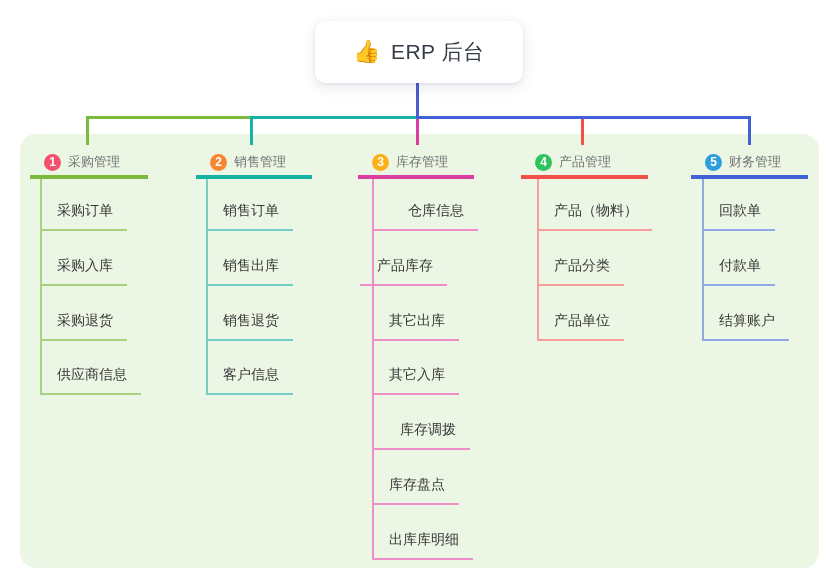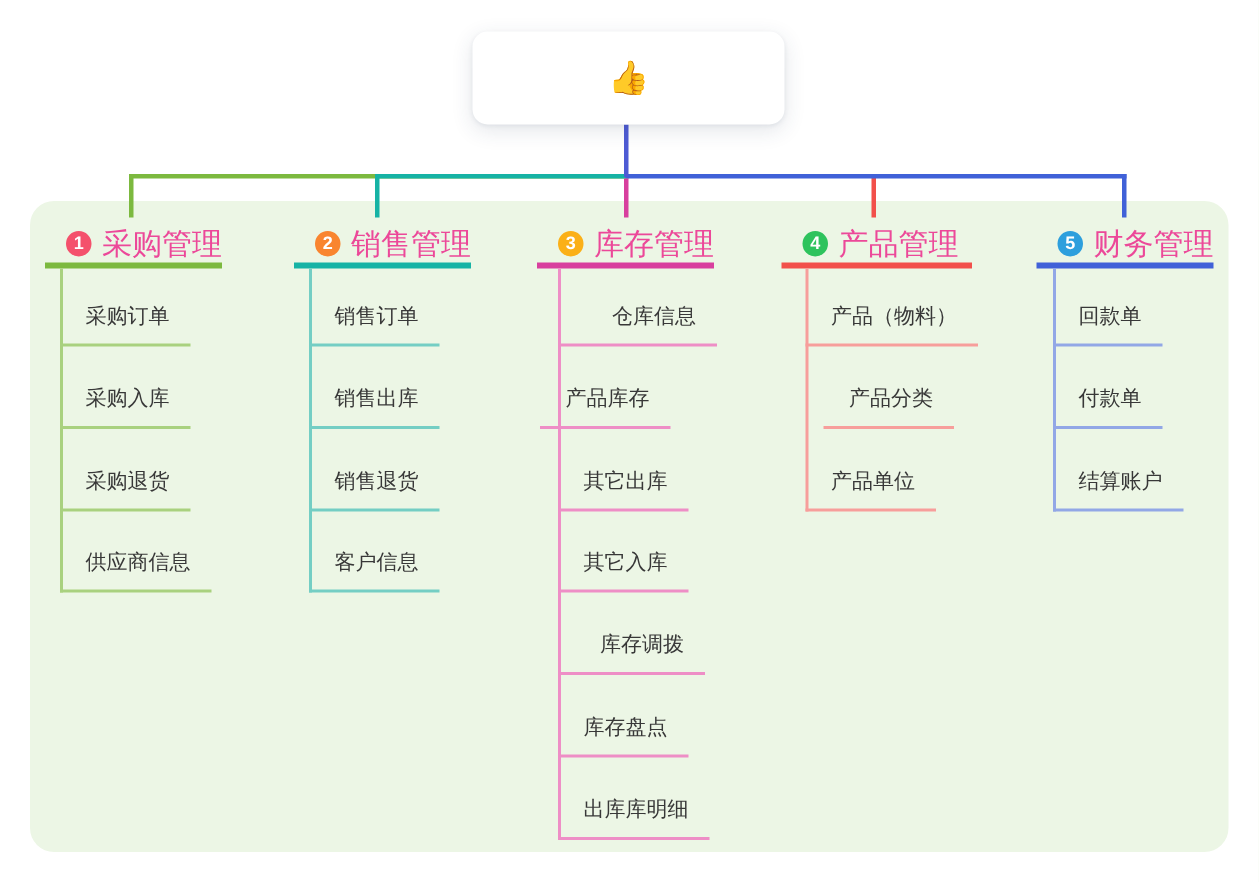--- a/index.html
+++ b/index.html
@@ -26,21 +26,21 @@
   .branch-title{
     position:absolute;top:149px;height:26px;box-sizing:content-box;
     display:flex;align-items:center;padding-left:14px;
     border-bottom:4px solid #000;cursor:pointer;
   }
   .badge{
     width:17px;height:17px;border-radius:50%;flex:0 0 auto;
     display:flex;align-items:center;justify-content:center;
     color:#fff;font-size:12px;font-weight:bold;margin-right:7px;line-height:1;
   }
-  .branch-label{font-size:20px;font-weight:500;color:#ec4899;white-space:nowrap;}
+  .branch-label{font-size:13px;font-weight:500;color:#737373;white-space:nowrap;}
   .spine{position:absolute;width:2px;}
   .child-row{position:absolute;cursor:pointer;text-align:right;}
   .child-row span{
     display:inline-block;padding:0 14px 9px 17px;
     border-bottom:2px solid #000;
     font-size:14px;line-height:19px;color:#383838;white-space:nowrap;
   }
 </style>
 </head>
 <body>
@@ -53,20 +53,21 @@
       <div class="seg" style="left: 250px; top: 116px; width: 169px; height: 3px; background: rgb(22, 179, 165);"></div>
       <div class="seg" style="left: 250px; top: 116px; width: 3px; height: 29px; background: rgb(22, 179, 165);"></div>
       <div class="seg" style="left: 581px; top: 116px; width: 3px; height: 29px; background: rgb(242, 80, 75);"></div>
       <div class="seg" style="left: 417px; top: 116px; width: 334px; height: 3px; background: rgb(64, 97, 216);"></div>
       <div class="seg" style="left: 748px; top: 116px; width: 3px; height: 29px; background: rgb(64, 97, 216);"></div>
       <div class="seg" style="left: 416px; top: 119px; width: 3px; height: 26px; background: rgb(216, 63, 158);"></div>
       <div class="seg" style="left: 416px; top: 83px; width: 3px; height: 35px; background: rgb(78, 91, 212);"></div>
     </div>
   <div class="root-card">
     <span class="root-emoji">👍</span>
+    <span class="root-label">ERP 后台</span>
   </div>
   <div id="branches">
       <div class="branch-title" style="left: 30px; min-width: 104px; border-bottom-color: rgb(124, 185, 63);">
         <span class="badge" style="background: rgb(244, 81, 108);">1</span>
         <span class="branch-label">采购管理</span>
       </div>
       <div class="spine" style="left: 40px; top: 179px; height: 216.4px; background: rgb(169, 209, 127);"></div>
       <div class="child-row" style="left: 40px; top: 201px;"><span style="border-bottom-color: rgb(169, 209, 127);">采购订单</span></div>
       <div class="child-row" style="left: 40px; top: 255.8px;"><span style="border-bottom-color: rgb(169, 209, 127);">采购入库</span></div>
       <div class="child-row" style="left: 40px; top: 310.6px;"><span style="border-bottom-color: rgb(169, 209, 127);">采购退货</span></div>
@@ -91,21 +92,21 @@
       <div class="child-row" style="left: 372px; top: 365.4px;"><span style="border-bottom-color: rgb(238, 142, 198);">其它入库</span></div>
       <div class="child-row" style="left: 372px; top: 420.2px;"><span style="border-bottom-color: rgb(238, 142, 198); padding-left: 28px;">库存调拨</span></div>
       <div class="child-row" style="left: 372px; top: 475px;"><span style="border-bottom-color: rgb(238, 142, 198);">库存盘点</span></div>
       <div class="child-row" style="left: 372px; top: 529.8px;"><span style="border-bottom-color: rgb(238, 142, 198);">出库库明细</span></div>
       <div class="branch-title" style="left: 521px; min-width: 113px; border-bottom-color: rgb(242, 80, 75);">
         <span class="badge" style="background: rgb(46, 195, 93);">4</span>
         <span class="branch-label">产品管理</span>
       </div>
       <div class="spine" style="left: 537px; top: 179px; height: 161.6px; background: rgb(247, 158, 155);"></div>
       <div class="child-row" style="left: 537px; top: 201px;"><span style="border-bottom-color: rgb(247, 158, 155);">产品（物料）</span></div>
-      <div class="child-row" style="left: 537px; top: 255.8px;"><span style="border-bottom-color: rgb(247, 158, 155); margin-left: 12px;">产品分类</span></div>
+      <div class="child-row" style="left: 537px; top: 255.8px;"><span style="border-bottom-color: rgb(247, 158, 155);">产品分类</span></div>
       <div class="child-row" style="left: 537px; top: 310.6px;"><span style="border-bottom-color: rgb(247, 158, 155);">产品单位</span></div>
       <div class="branch-title" style="left: 691px; min-width: 103px; border-bottom-color: rgb(64, 97, 216);">
         <span class="badge" style="background: rgb(45, 159, 221);">5</span>
         <span class="branch-label">财务管理</span>
       </div>
       <div class="spine" style="left: 702px; top: 179px; height: 161.6px; background: rgb(146, 167, 230);"></div>
       <div class="child-row" style="left: 702px; top: 201px;"><span style="border-bottom-color: rgb(146, 167, 230);">回款单</span></div>
       <div class="child-row" style="left: 702px; top: 255.8px;"><span style="border-bottom-color: rgb(146, 167, 230);">付款单</span></div>
       <div class="child-row" style="left: 702px; top: 310.6px;"><span style="border-bottom-color: rgb(146, 167, 230);">结算账户</span></div>
     </div>

